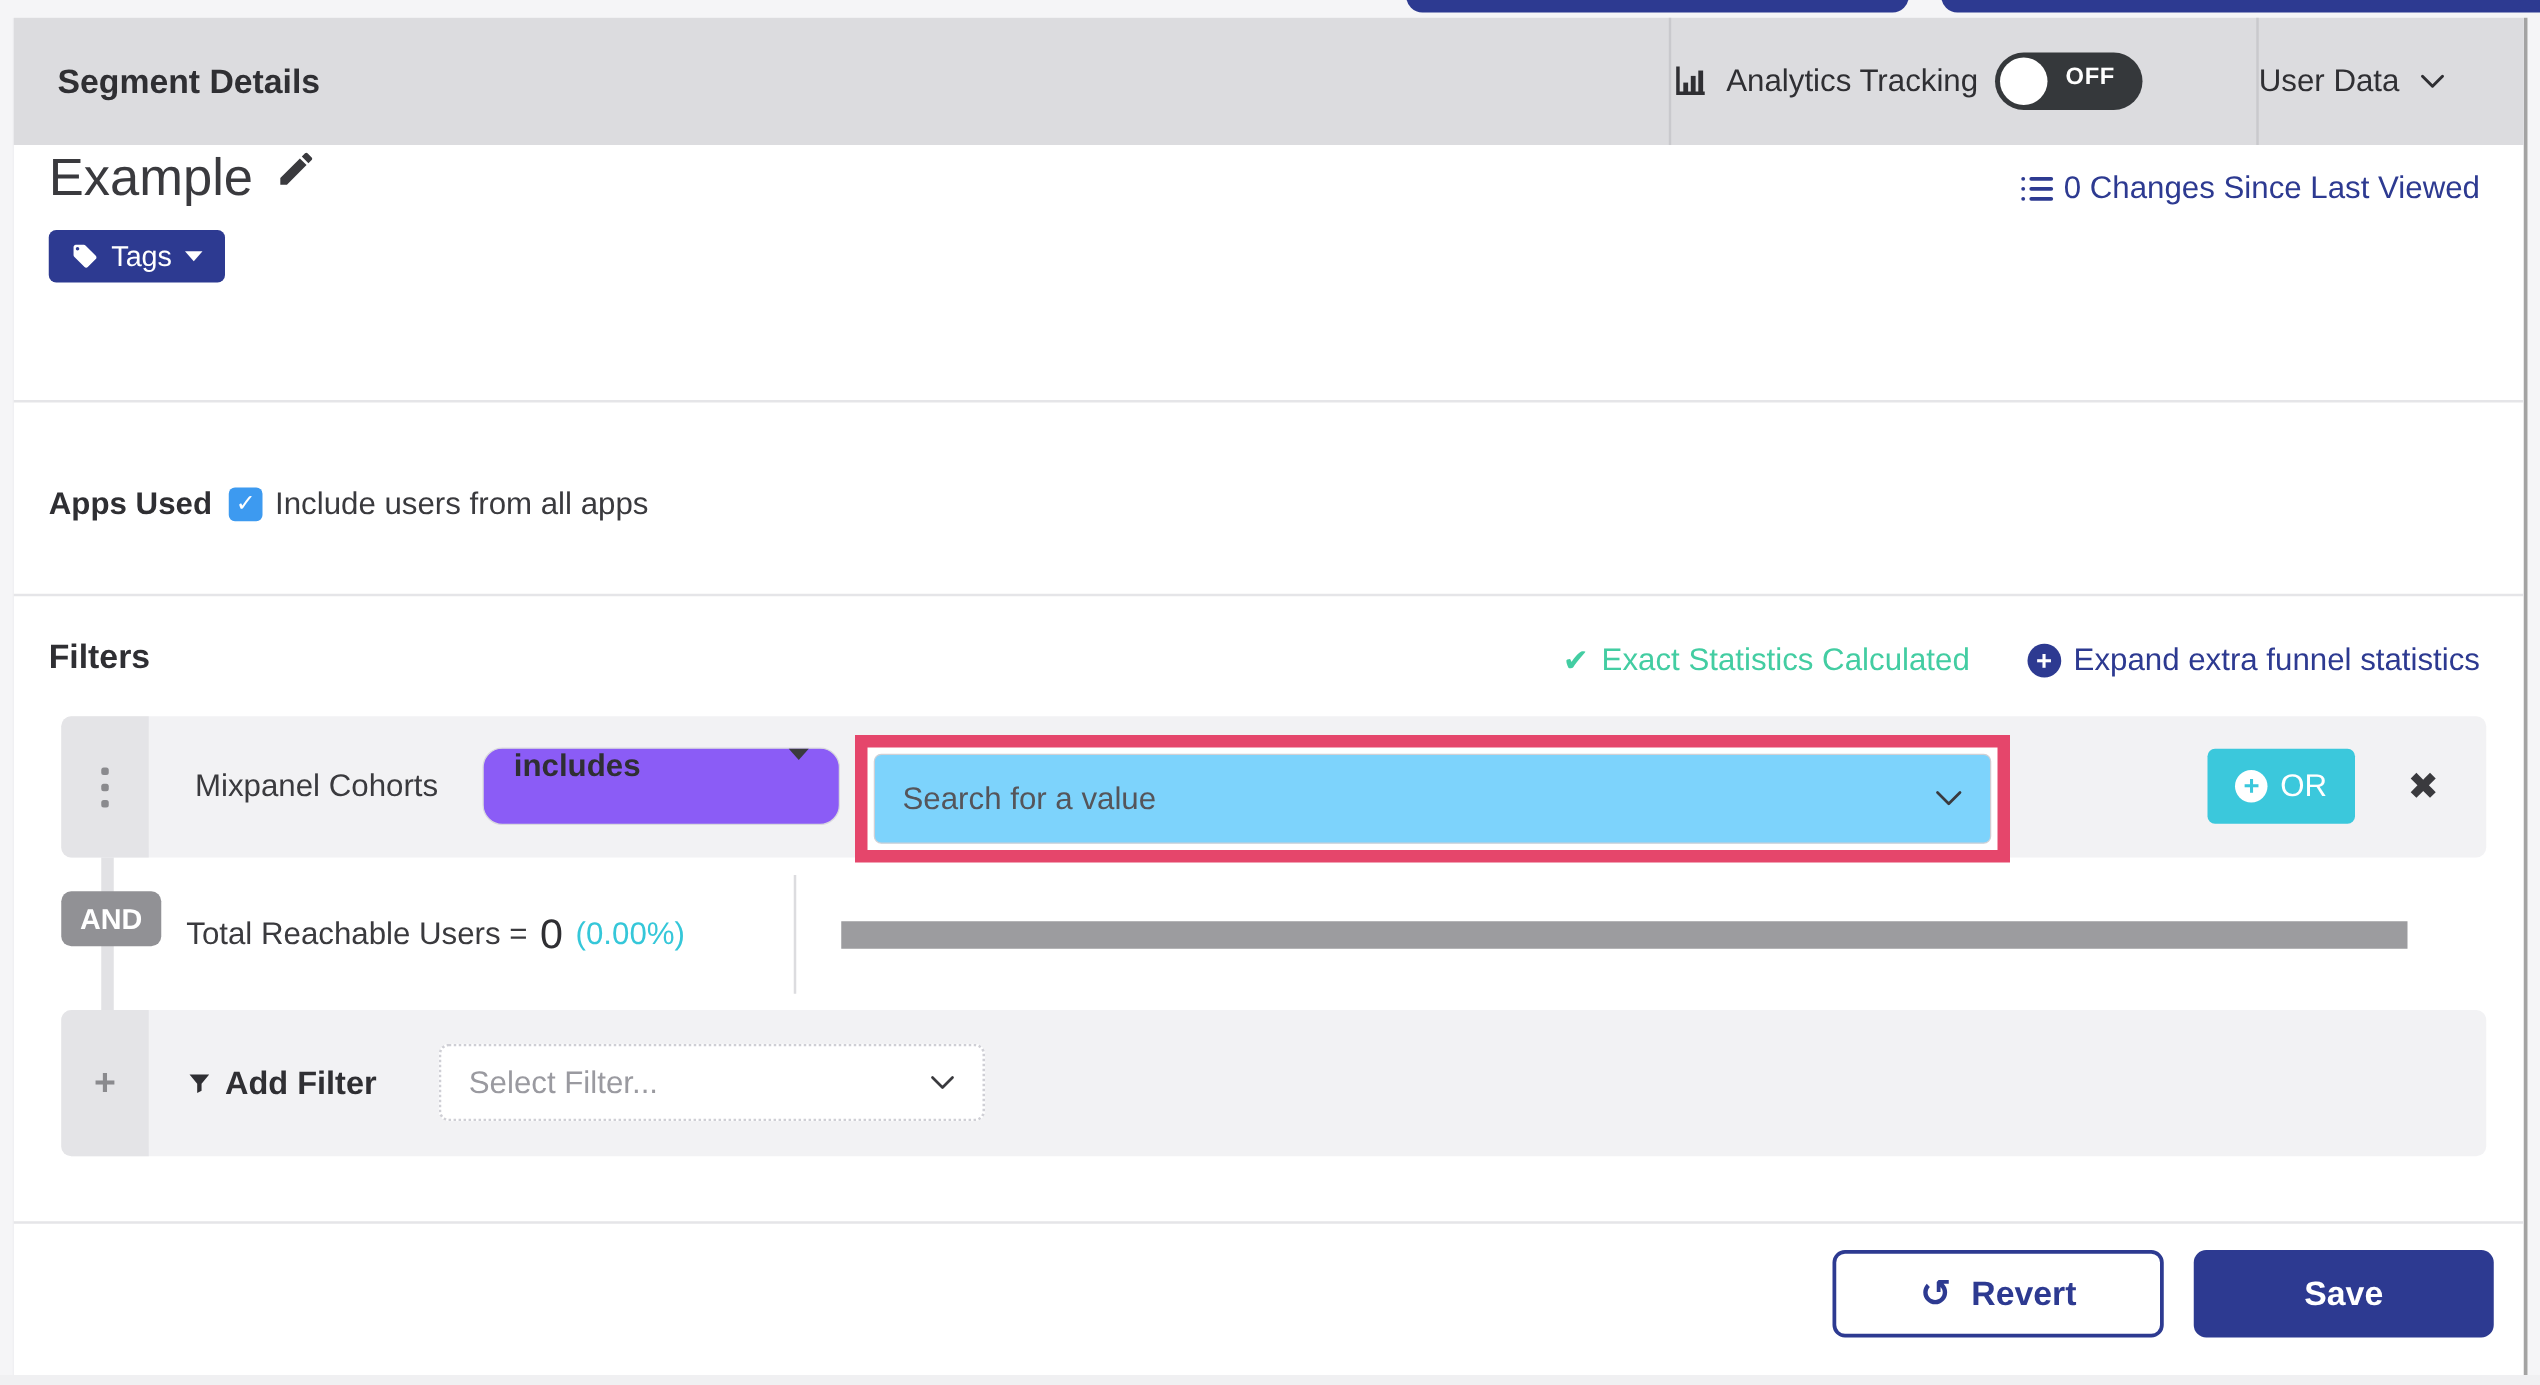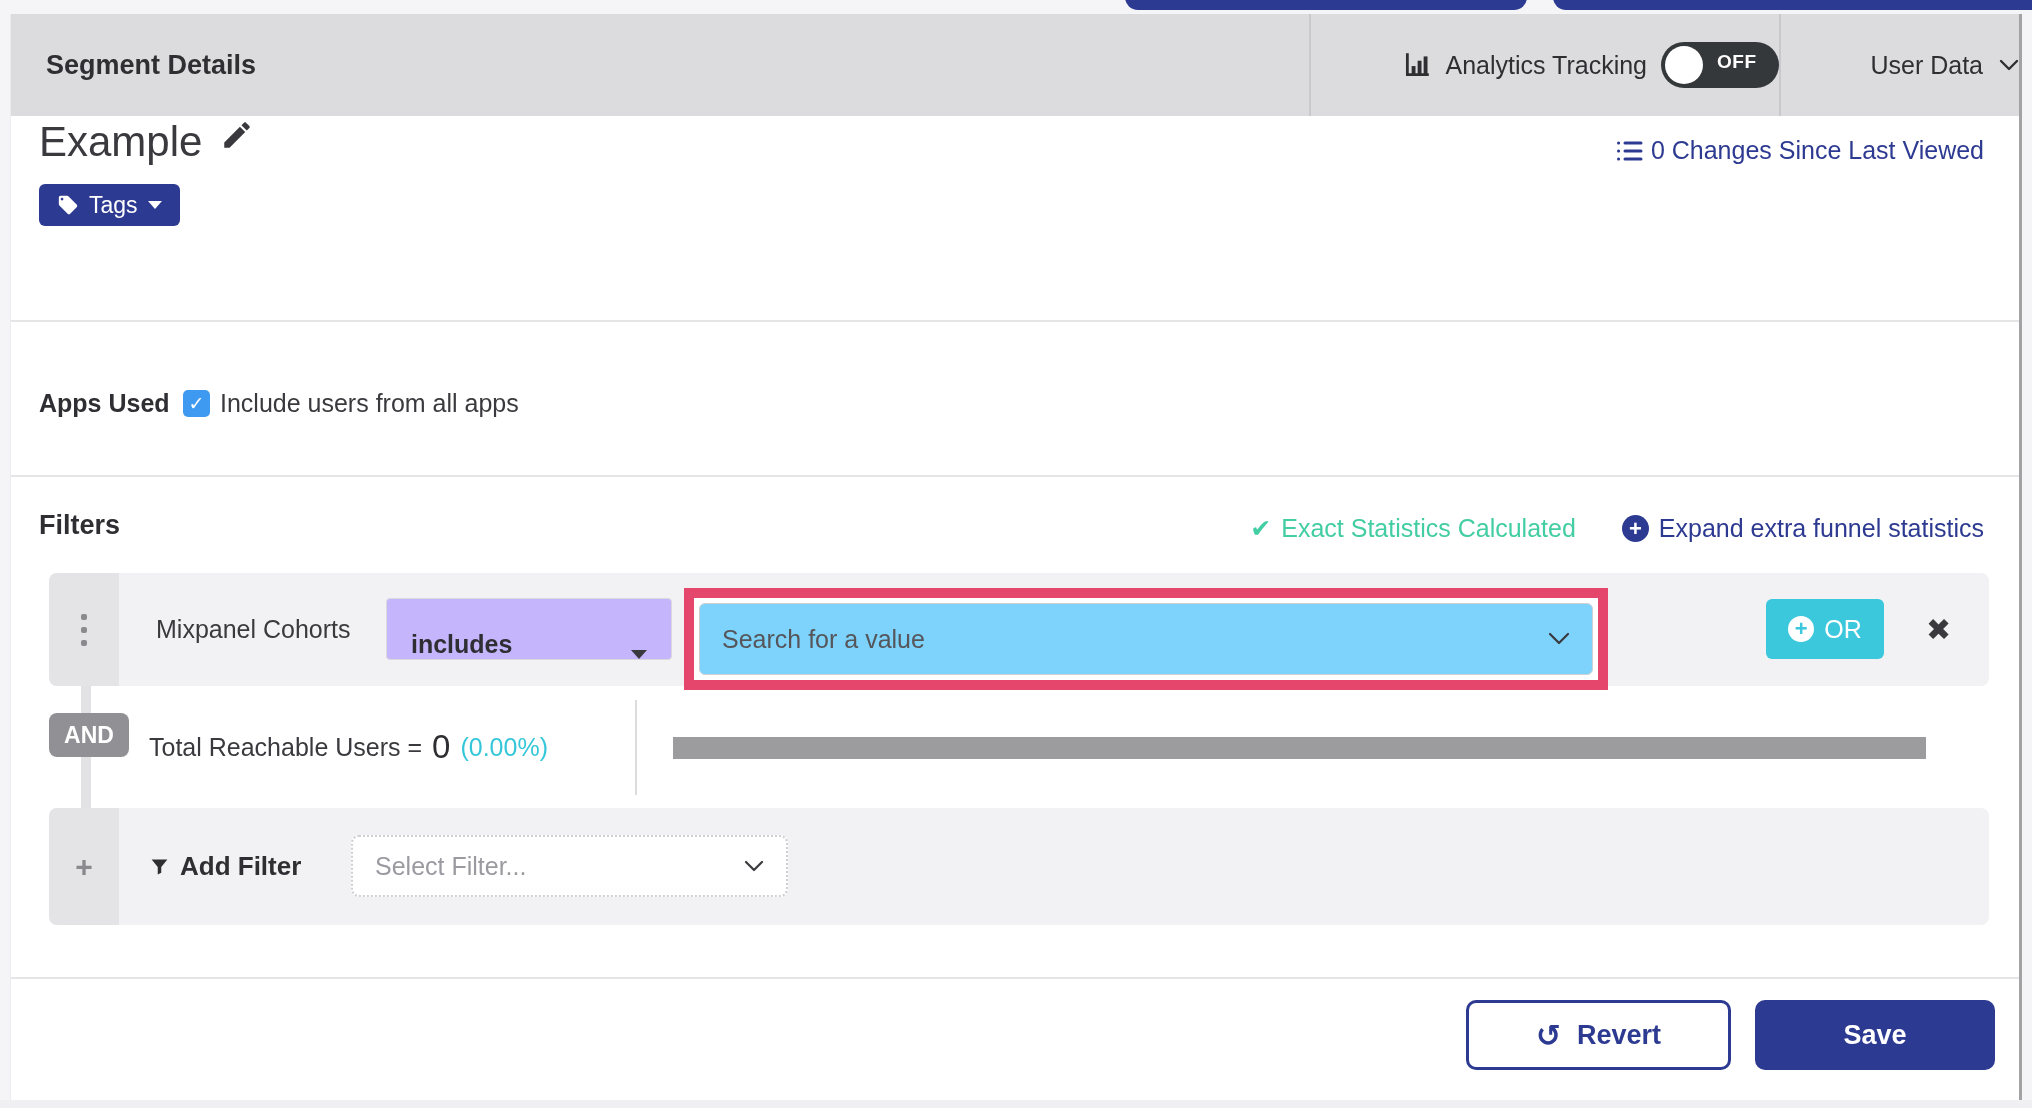--- a/index.html
+++ b/index.html
@@ -25,23 +25,23 @@
     background:#ffffff; border-left:1px solid #ececef; border-right:3px solid #a3a3a3;
   }
 
   
   .panel-header {
     position:absolute; left:0; top:0; width:100%; height:102px;
     background:#dcdcdf; display:flex; align-items:center;
   }
   .panel-title { font-size:27px; font-weight:bold; color:#2f2f33; margin-left:35px; }
   .header-right { margin-left:auto; display:flex; height:100%; }
-  .header-section { display:flex; align-items:center; justify-content:flex-end; border-left:2px solid #c9c9cd; height:100%; }
+  .header-section { display:flex; align-items:center; justify-content:flex-start; border-left:2px solid #c9c9cd; height:100%; }
   .analytics-section { width:470px; gap:14px; }
-  .userdata-section { width:240px; gap:16px; }
+  .userdata-section { width:214px; gap:16px; }
   .header-label { font-size:25px; color:#2f2f33; }
 
   .toggle { position:relative; width:118px; height:46px; border-radius:23px; background:#35383b; display:flex; align-items:center; cursor:pointer; }
   .toggle-knob { position:absolute; left:4px; top:4px; width:38px; height:38px; border-radius:50%; background:#ffffff; }
   .toggle-text { position:absolute; left:56px; top:0; height:40px; display:flex; align-items:center; color:#ffffff; font-size:19px; font-weight:bold; letter-spacing:0.5px; }
 
   
   .segment-name-row { position:absolute; left:28px; top:104px; display:flex; gap:18px; }
   .segment-name { font-size:42px; font-weight:400; color:#3a3a3e; }
   .changes-link { position:absolute; top:122px; right:35px; display:flex; align-items:center; gap:8px; color:#2d3a91; font-size:25px; cursor:pointer; }
@@ -67,21 +67,21 @@
   .filters-status { position:absolute; top:500px; right:35px; display:flex; align-items:center; gap:46px; }
   .exact-stats { color:#43cda2; font-size:25px; display:flex; align-items:center; gap:10px; }
   .expand-link { color:#2d3a91; font-size:25px; display:flex; align-items:center; gap:10px; cursor:pointer; }
   .plus-circle { width:27px; height:27px; border-radius:50%; background:#2d3a91; color:#fff; display:flex; align-items:center; justify-content:center; font-size:22px; font-weight:bold; line-height:1; }
 
   .filter-row { position:absolute; left:38px; top:559px; width:1940px; height:113px; background:#f2f2f4; border-radius:8px; }
   .drag-col { position:absolute; left:0; top:0; width:70px; height:100%; background:#e4e4e7; border-radius:8px 0 0 8px; display:flex; flex-direction:column; align-items:center; justify-content:center; gap:7px; cursor:grab; }
   .drag-dot { width:6px; height:6px; border-radius:2px; background:#8a8a8e; }
   .field-label { position:absolute; left:107px; top:0; height:100%; display:flex; align-items:center; font-size:25px; color:#3a3a3e; }
 
-  .select-box { background:#c4b5fd; border:1px solid #d9d9de; border-radius:4px; display:flex; align-items:flex-end; cursor:pointer; }
+  .select-box { background:#8b5cf6; border:1px solid #d9d9de; border-radius:16px; display:flex; align-items:flex-start; cursor:pointer; }
   .operator-select { position:absolute; left:337px; top:25px; width:286px; height:62px; padding:0 24px; justify-content:space-between; }
   .operator-text { font-size:25px; font-weight:bold; color:#2f2f33; }
 
   .highlight-wrap { position:absolute; left:635px; top:15px; width:924px; height:102px; border:10px solid #e5466b; background:#ffffff; padding:5px; }
   .value-select { width:100%; height:100%; border:1px solid #d0d0d5; border-radius:6px; background:#7dd3fc; display:flex; align-items:center; justify-content:space-between; padding:0 22px; cursor:pointer; }
   .value-placeholder { font-size:25px; color:#55555a; }
 
   .or-button { position:absolute; left:1717px; top:26px; width:118px; height:60px; background:#3bc8dc; border:none; border-radius:6px; display:flex; align-items:center; justify-content:center; gap:10px; cursor:pointer; font-family:"Liberation Sans", sans-serif; }
   .or-plus { width:26px; height:26px; border-radius:50%; background:#fff; color:#3bc8dc; display:flex; align-items:center; justify-content:center; font-size:22px; font-weight:bold; line-height:1; }
   .or-text { color:#fff; font-size:25px; }

